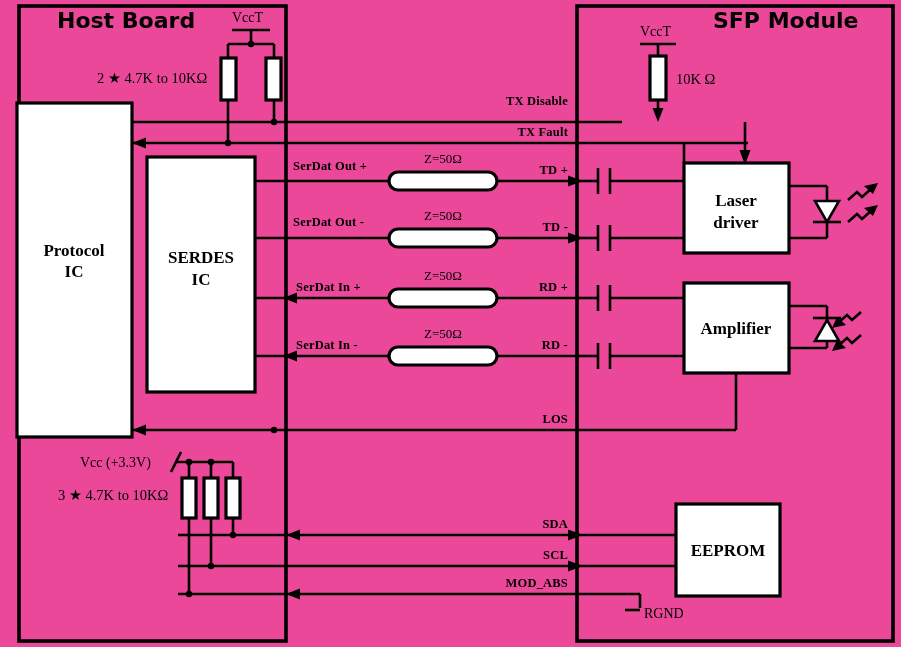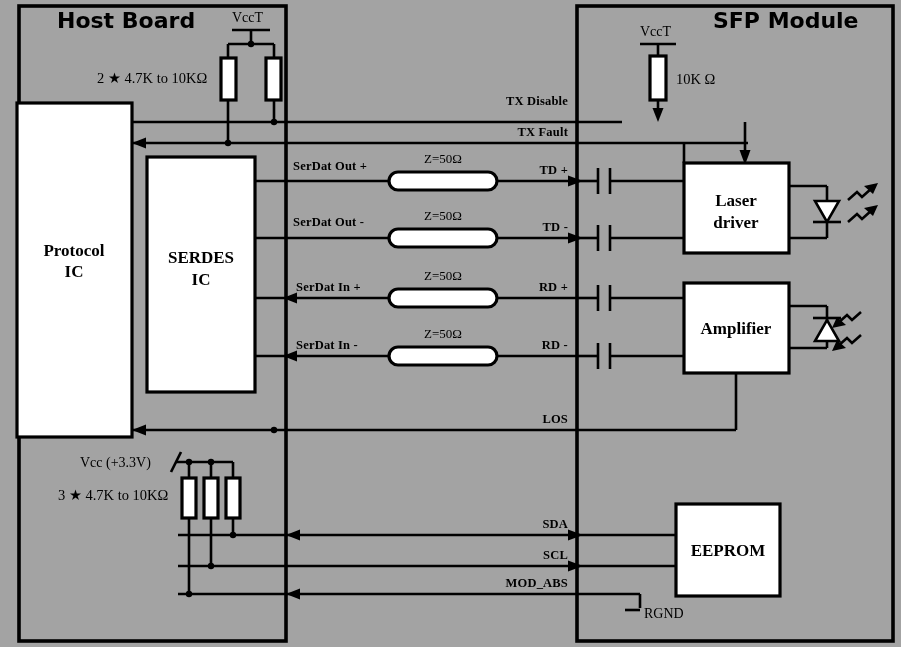--- a/index.html
+++ b/index.html
@@ -1,18 +1,18 @@
 <!DOCTYPE html>
 <html><head>
 <meta charset="utf-8">
 <style>
   html,body{margin:0;padding:0;background:#fff;}
   body{width:901px;height:647px;overflow:hidden;
        font-family:"Liberation Serif",serif;}
-  #stage{position:relative;width:901px;height:647px;background:#a3a3a3;}
+  #stage{position:relative;width:901px;height:647px;background:#ec4899;}
   svg{display:block;}
   .wire{stroke:#000;stroke-width:2.6;fill:none;}
   .boxline{stroke:#000;stroke-width:3.2;fill:#fff;}
   .frame{stroke:#000;stroke-width:3.6;fill:none;}
   .dot{fill:#000;}
   .lbl-sig{font-family:"Liberation Serif",serif;font-weight:bold;font-size:12.5px;fill:#000;letter-spacing:.2px;}
   .lbl-z{font-family:"Liberation Serif",serif;font-weight:normal;font-size:13px;fill:#000;}
   .lbl-vcc{font-family:"Liberation Serif",serif;font-weight:normal;font-size:14px;fill:#000;}
   .lbl-res{font-family:"Liberation Serif",serif;font-weight:normal;font-size:14.5px;fill:#000;}
   .blk{font-family:"Liberation Serif",serif;font-weight:bold;font-size:17px;fill:#000;}

